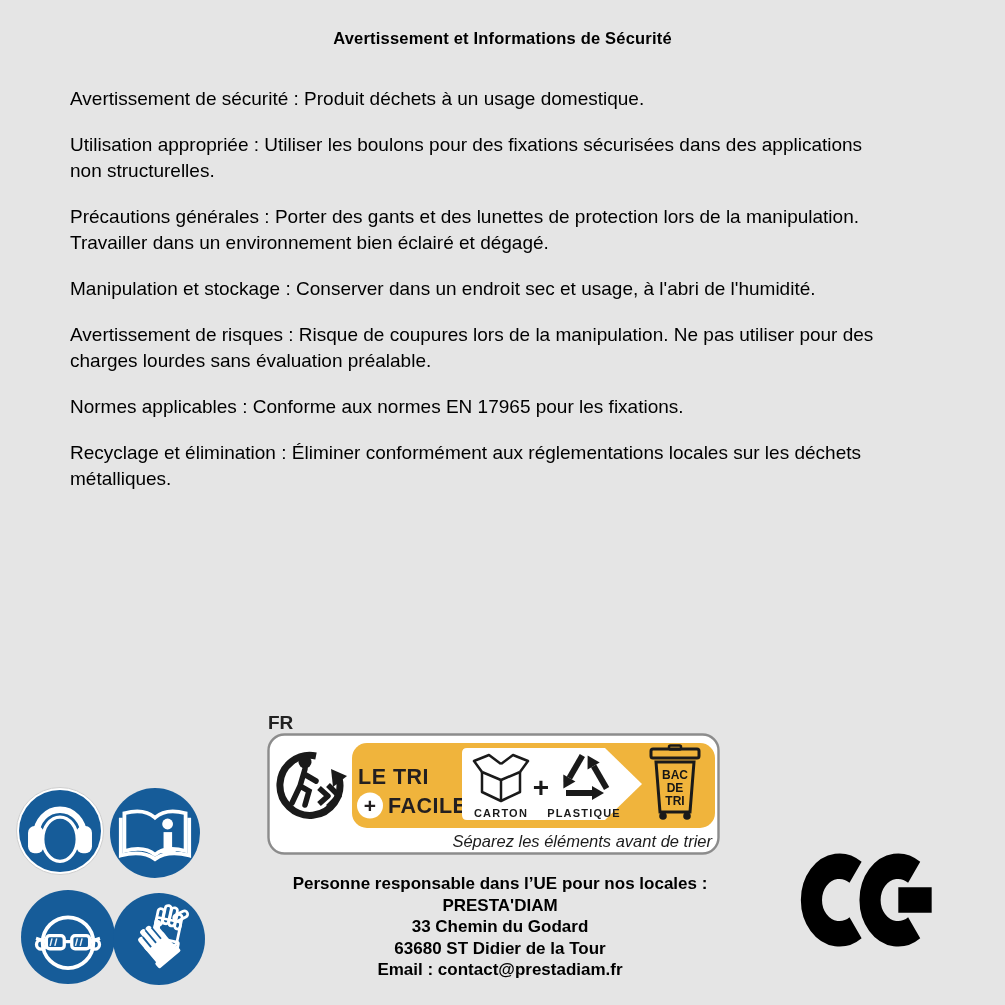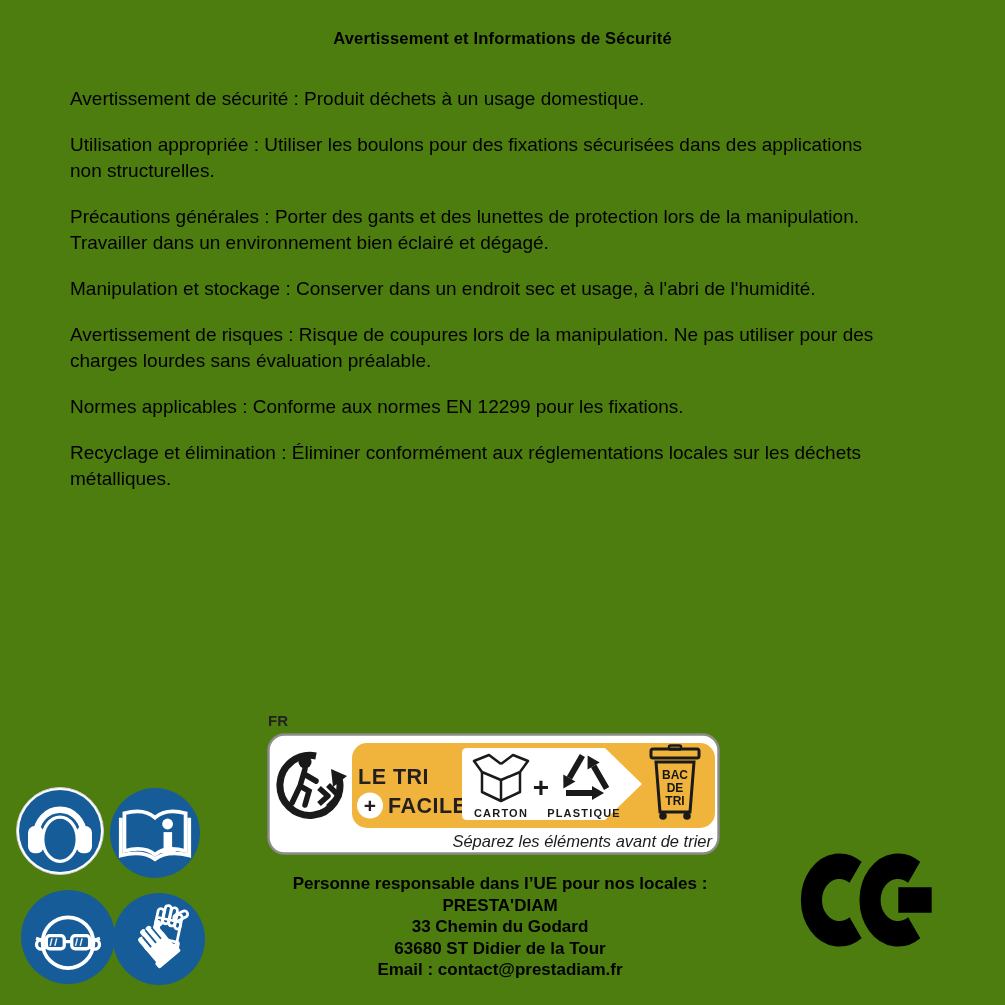--- a/index.html
+++ b/index.html
@@ -3,21 +3,21 @@
 <meta charset="utf-8">
 <style>
   :root{
     --accent_yellow:#F0B43C;
     --pictogram_blue:#165C99;
     --text_black:#000000;
     --label_border:#8C8C8C;
     --dark:#1A1A1A;
   }
   html,body{margin:0;padding:0;background:#fff;}
-  .page{position:relative;width:1005px;height:1005px;background:#4d7c0f;overflow:hidden;
+  .page{position:relative;width:1005px;height:1005px;background:#e5e5e5;overflow:hidden;
         font-family:"Liberation Sans", sans-serif;color:var(--text_black);}
   .title{position:absolute;top:29px;left:0;width:100%;text-align:center;
          font-size:16.5px;font-weight:bold;letter-spacing:.2px;}
   .paras{position:absolute;left:70px;top:86px;width:870px;}
   .para{margin:0 0 20px 0;font-size:19px;line-height:26px;white-space:pre-line;}
 
   
   .icons-grid{position:absolute;left:16px;top:787px;width:200px;height:200px;}
   .picto{position:absolute;}
   .picto svg{display:block;width:100%;height:100%;}
@@ -26,21 +26,21 @@
   .picto-book{left:94px;top:1px;width:90px;height:90px;}
   .picto-goggles{left:5px;top:103px;width:94px;height:94px;}
   .picto-gloves{left:97px;top:106px;width:92px;height:92px;}
   .blue-circle{fill:var(--pictogram_blue);}
   .wline{stroke:#fff;fill:none;}
   .wfill{fill:#fff;}
   .glove-outline{fill:none;stroke:#fff;stroke-width:3;}
   .glove-fill{fill:#fff;}
   .gsep{stroke:var(--pictogram_blue);stroke-width:2;fill:none;}
 
-  .fr-tag{position:absolute;left:268px;top:712px;font-size:15px;font-weight:bold;color:#222;}
+  .fr-tag{position:absolute;left:268px;top:712px;font-size:19px;font-weight:bold;color:#222;}
   .infotri{position:absolute;left:267px;top:733px;}
   .label-box{fill:#fff;stroke:var(--label_border);stroke-width:2.4;}
   .yellow{fill:var(--accent_yellow);}
   .chev{fill:#fff;}
   .inkline{stroke:#1a1a1a;fill:none;}
   .inkfill{fill:#1a1a1a;}
   .tri-head{font-size:21.5px;font-weight:bold;fill:#231F20;letter-spacing:.5px;}
   .plus-badge{font-size:21px;font-weight:bold;fill:#231F20;}
   .mat-label{font-size:11px;font-weight:bold;fill:#1a1a1a;letter-spacing:1.2px;}
   .plus-mid{font-size:28px;font-weight:bold;fill:#1a1a1a;}
@@ -60,21 +60,21 @@
 
   <div class="paras">
     <p class="para">Avertissement de sécurité : Produit déchets à un usage domestique.</p>
     <p class="para">Utilisation appropriée : Utiliser les boulons pour des fixations sécurisées dans des applications
 non structurelles.</p>
     <p class="para">Précautions générales : Porter des gants et des lunettes de protection lors de la manipulation.
 Travailler dans un environnement bien éclairé et dégagé.</p>
     <p class="para">Manipulation et stockage : Conserver dans un endroit sec et usage, à l'abri de l'humidité.</p>
     <p class="para">Avertissement de risques : Risque de coupures lors de la manipulation. Ne pas utiliser pour des
 charges lourdes sans évaluation préalable.</p>
-    <p class="para">Normes applicables : Conforme aux normes EN 12299 pour les fixations.</p>
+    <p class="para">Normes applicables : Conforme aux normes EN 17965 pour les fixations.</p>
     <p class="para">Recyclage et élimination : Éliminer conformément aux réglementations locales sur les déchets
 métalliques.</p>
   </div>
 
   <div class="icons-grid">
 
     <div class="picto picto-ear ringed">
       <svg viewBox="0 0 100 100">
         <circle class="blue-circle" cx="50" cy="50" r="50"></circle>
         <path class="wline" d="M21 55 A29 31 0 0 1 79 55" stroke-width="8"></path>

